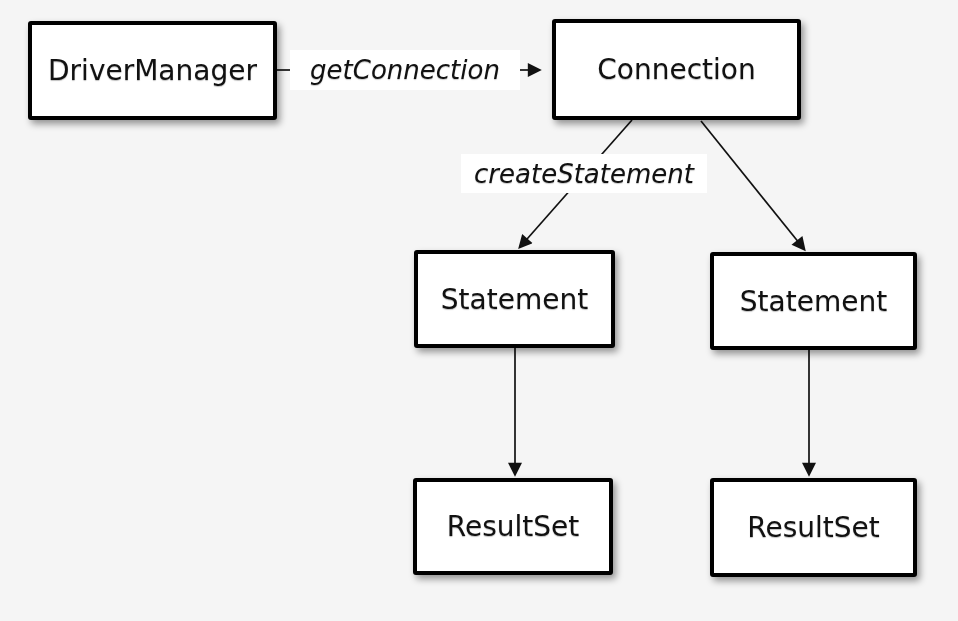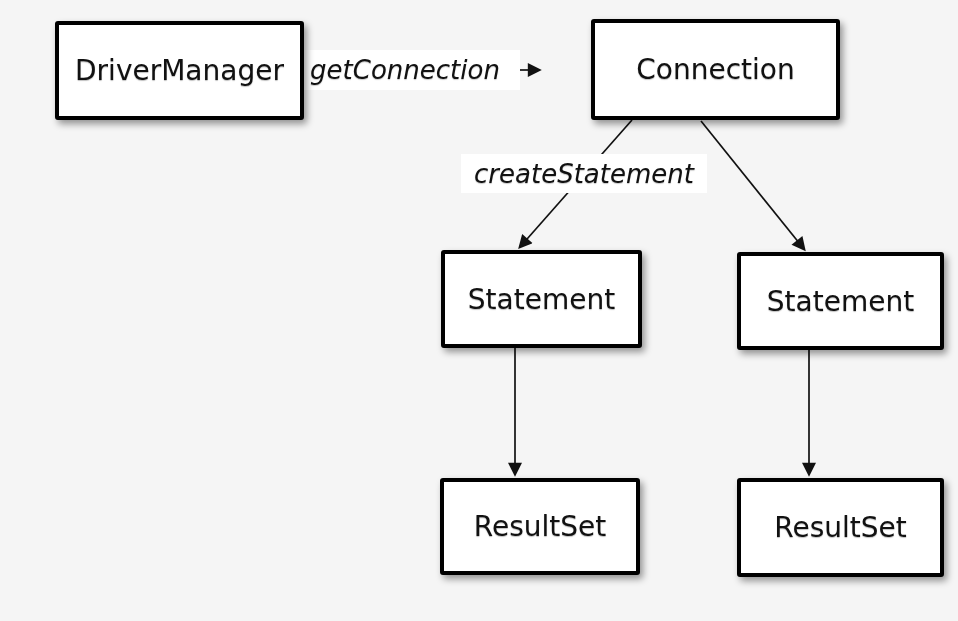--- a/index.html
+++ b/index.html
@@ -33,36 +33,35 @@
     box-sizing: border-box;
     background: var(--node-fill, #ffffff);
     border: 4.5px solid var(--node-border, #000000);
     border-radius: 3px;
     box-shadow: 3px 4px 7px rgba(0, 0, 0, 0.40);
     display: flex; align-items: center; justify-content: center;
     font-size: 28px;
     color: var(--text, #111111);
     text-shadow: 0 1px 1px rgba(0, 0, 0, 0.25);
     white-space: nowrap;
-    margin-left: 27px;
   }
   .edge-label {
     position: absolute;
     box-sizing: border-box;
     background: var(--label-bg, #ffffff);
     display: flex; align-items: center; justify-content: center;
     font-style: italic;
     font-size: 26px;
     color: var(--text, #111111);
     text-shadow: 0 1px 1px rgba(0, 0, 0, 0.22);
     white-space: nowrap;
   }
   
   .node-drivermanager   { left: 28px;  top: 21px;  width: 249px; height: 99px;  }
-  .node-connection      { left: 564px; top: 19px;  width: 249px; height: 101px; }
+  .node-connection      { left: 552px; top: 19px;  width: 249px; height: 101px; }
   .node-statement-left  { left: 414px; top: 250px; width: 201px; height: 98px;  }
   .node-statement-right { left: 710px; top: 252px; width: 207px; height: 98px;  }
   .node-resultset-left  { left: 413px; top: 478px; width: 200px; height: 97px;  }
   .node-resultset-right { left: 710px; top: 478px; width: 207px; height: 99px;  }
   
   .label-getconnection   { left: 290px; top: 50px;  width: 230px; height: 40px; }
   .label-createstatement { left: 461px; top: 154px; width: 246px; height: 39px; }
   .label-executequery    { left: 402px; top: 389px; width: 226px; height: 39px; }
 </style>
 </head>

